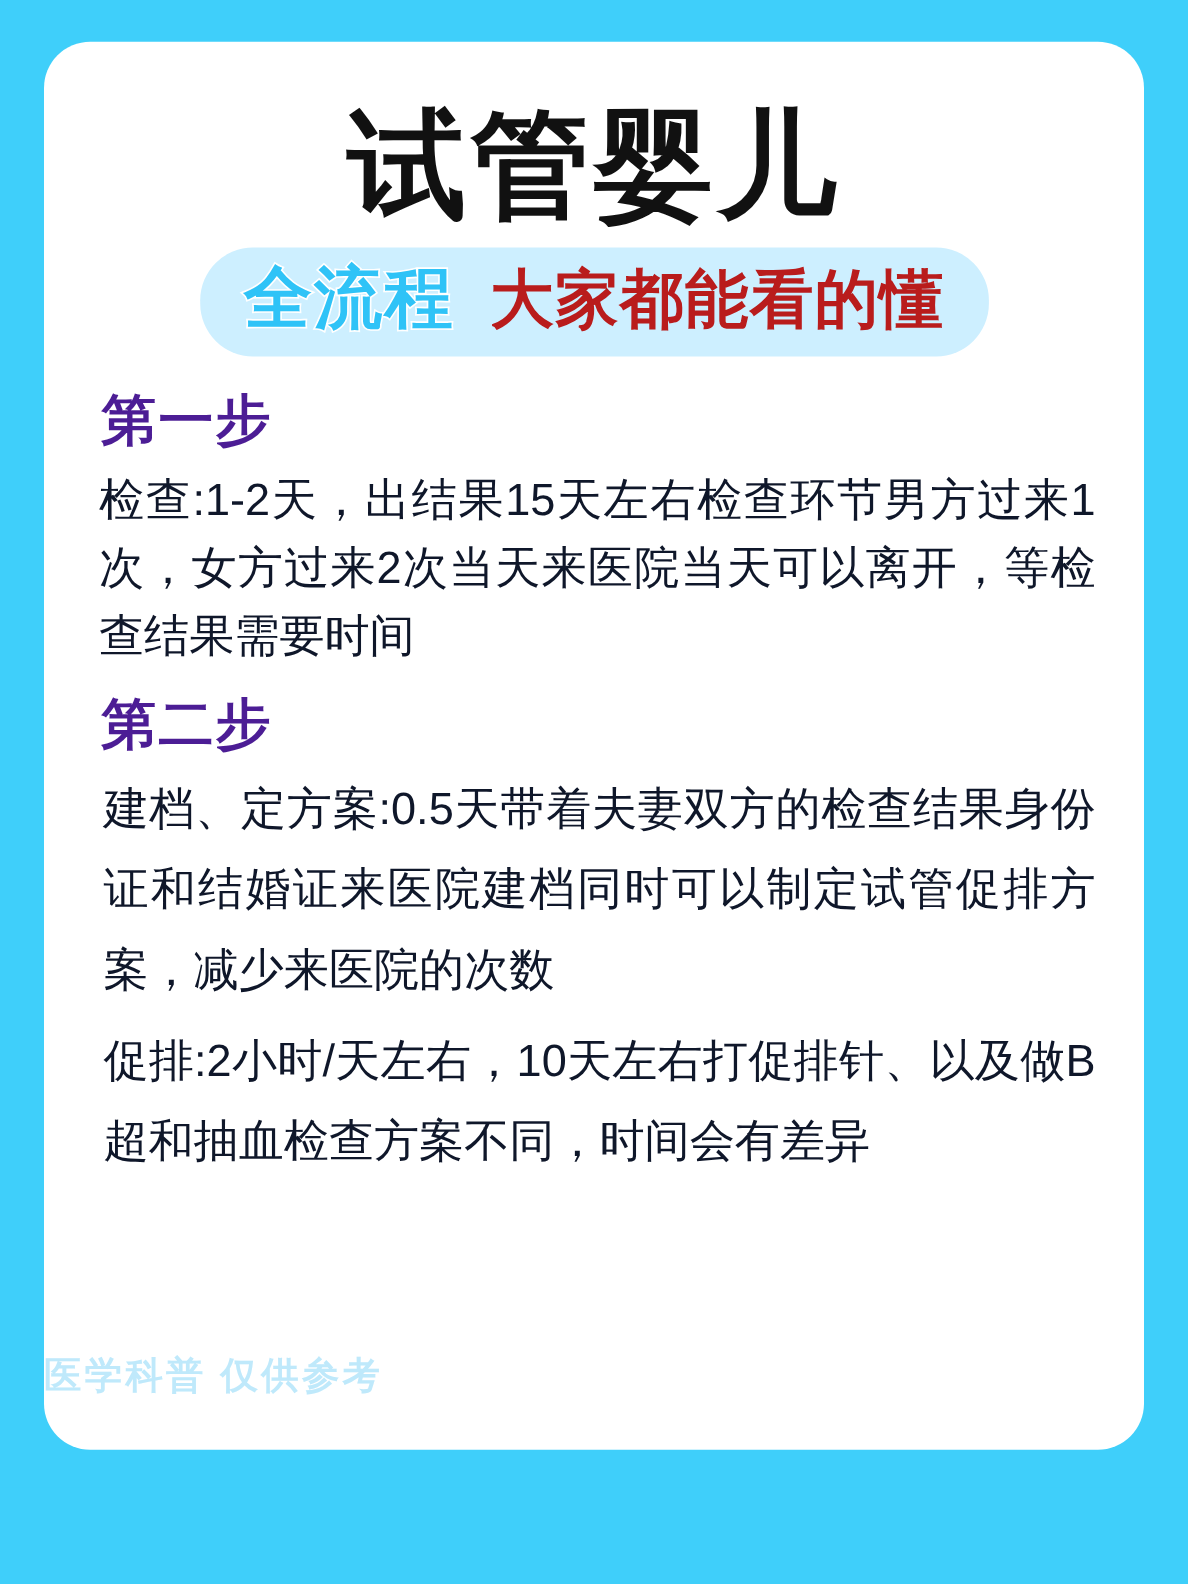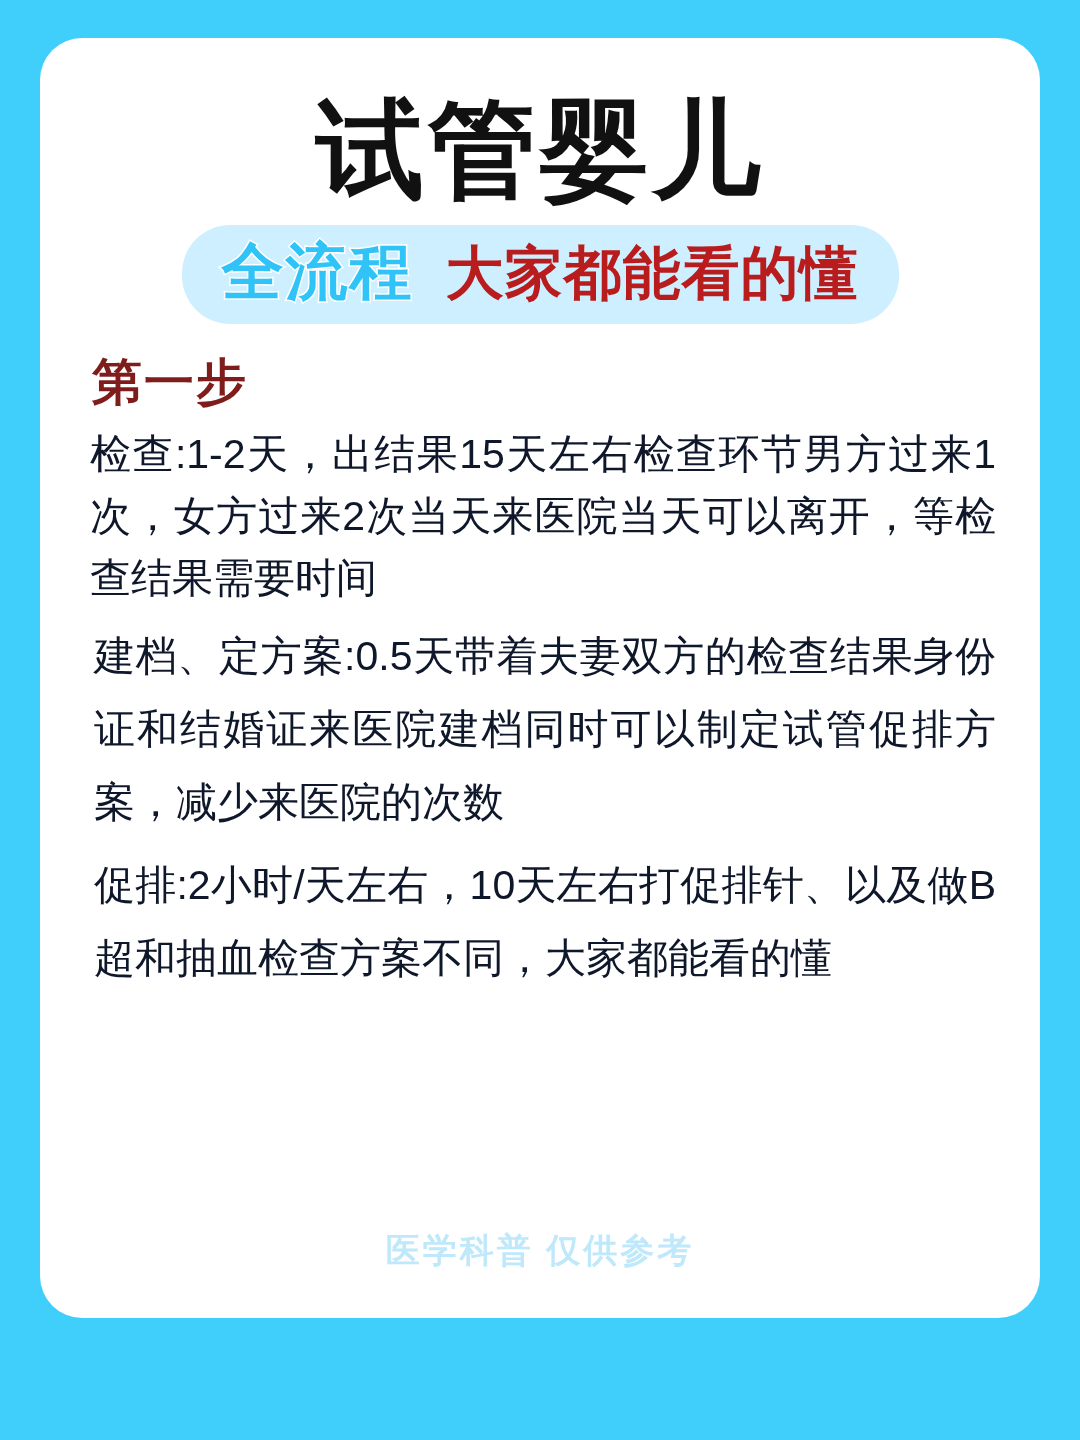--- a/index.html
+++ b/index.html
@@ -72,21 +72,21 @@
     color: #b91c1c;
     letter-spacing: 1px;
     line-height: 1.2;
   }
   .step {
     margin: 0 0 10px 0;
   }
   .step-head {
     font-size: 50px;
     font-weight: bold;
-    color: #7f1d1d;
+    color: #4c1d95;
     letter-spacing: 2px;
     margin: 16px 0 8px 8px;
     line-height: 1.3;
   }
   .step-body {
     font-size: 41px;
     color: #0f172a;
     line-height: 1.62;
     letter-spacing: 0px;
     margin: 0 0 6px 10px;
@@ -97,21 +97,20 @@
     margin-left: 6px;
   }
   .step-body.loose {
     line-height: 1.78;
   }
   .footer {
     position: absolute;
     left: 0;
     right: 0;
     bottom: 44px;
-    text-align: center;
     font-size: 34px;
     font-weight: bold;
     color: #BFE9FB;
     letter-spacing: 3px;
   }
 </style>
 </head>
 <body>
 
 <div class="poster">
@@ -125,23 +124,24 @@
         <span class="subtitle-b">大家都能看的懂</span>
       </div>
     </div>
 
     <div class="step">
       <div class="step-head">第一步</div>
       <div class="step-body tight">检查:1-2天，出结果15天左右检查环节男方过来1次，女方过来2次当天来医院当天可以离开，等检查结果需要时间</div>
     </div>
 
     <div class="step">
+      <div class="step-head">第二步</div>
       <div class="step-body loose">建档、定方案:0.5天带着夫妻双方的检查结果身份证和结婚证来医院建档同时可以制定试管促排方案，减少来医院的次数</div>
     </div>
 
     <div class="step">
-      <div class="step-body loose">促排:2小时/天左右，10天左右打促排针、以及做B超和抽血检查方案不同，大家都能看的懂</div>
+      <div class="step-body loose">促排:2小时/天左右，10天左右打促排针、以及做B超和抽血检查方案不同，时间会有差异</div>
     </div>
 
     <div class="footer">医学科普 仅供参考</div>
 
   </div>
 </div>
 
 </body></html>

